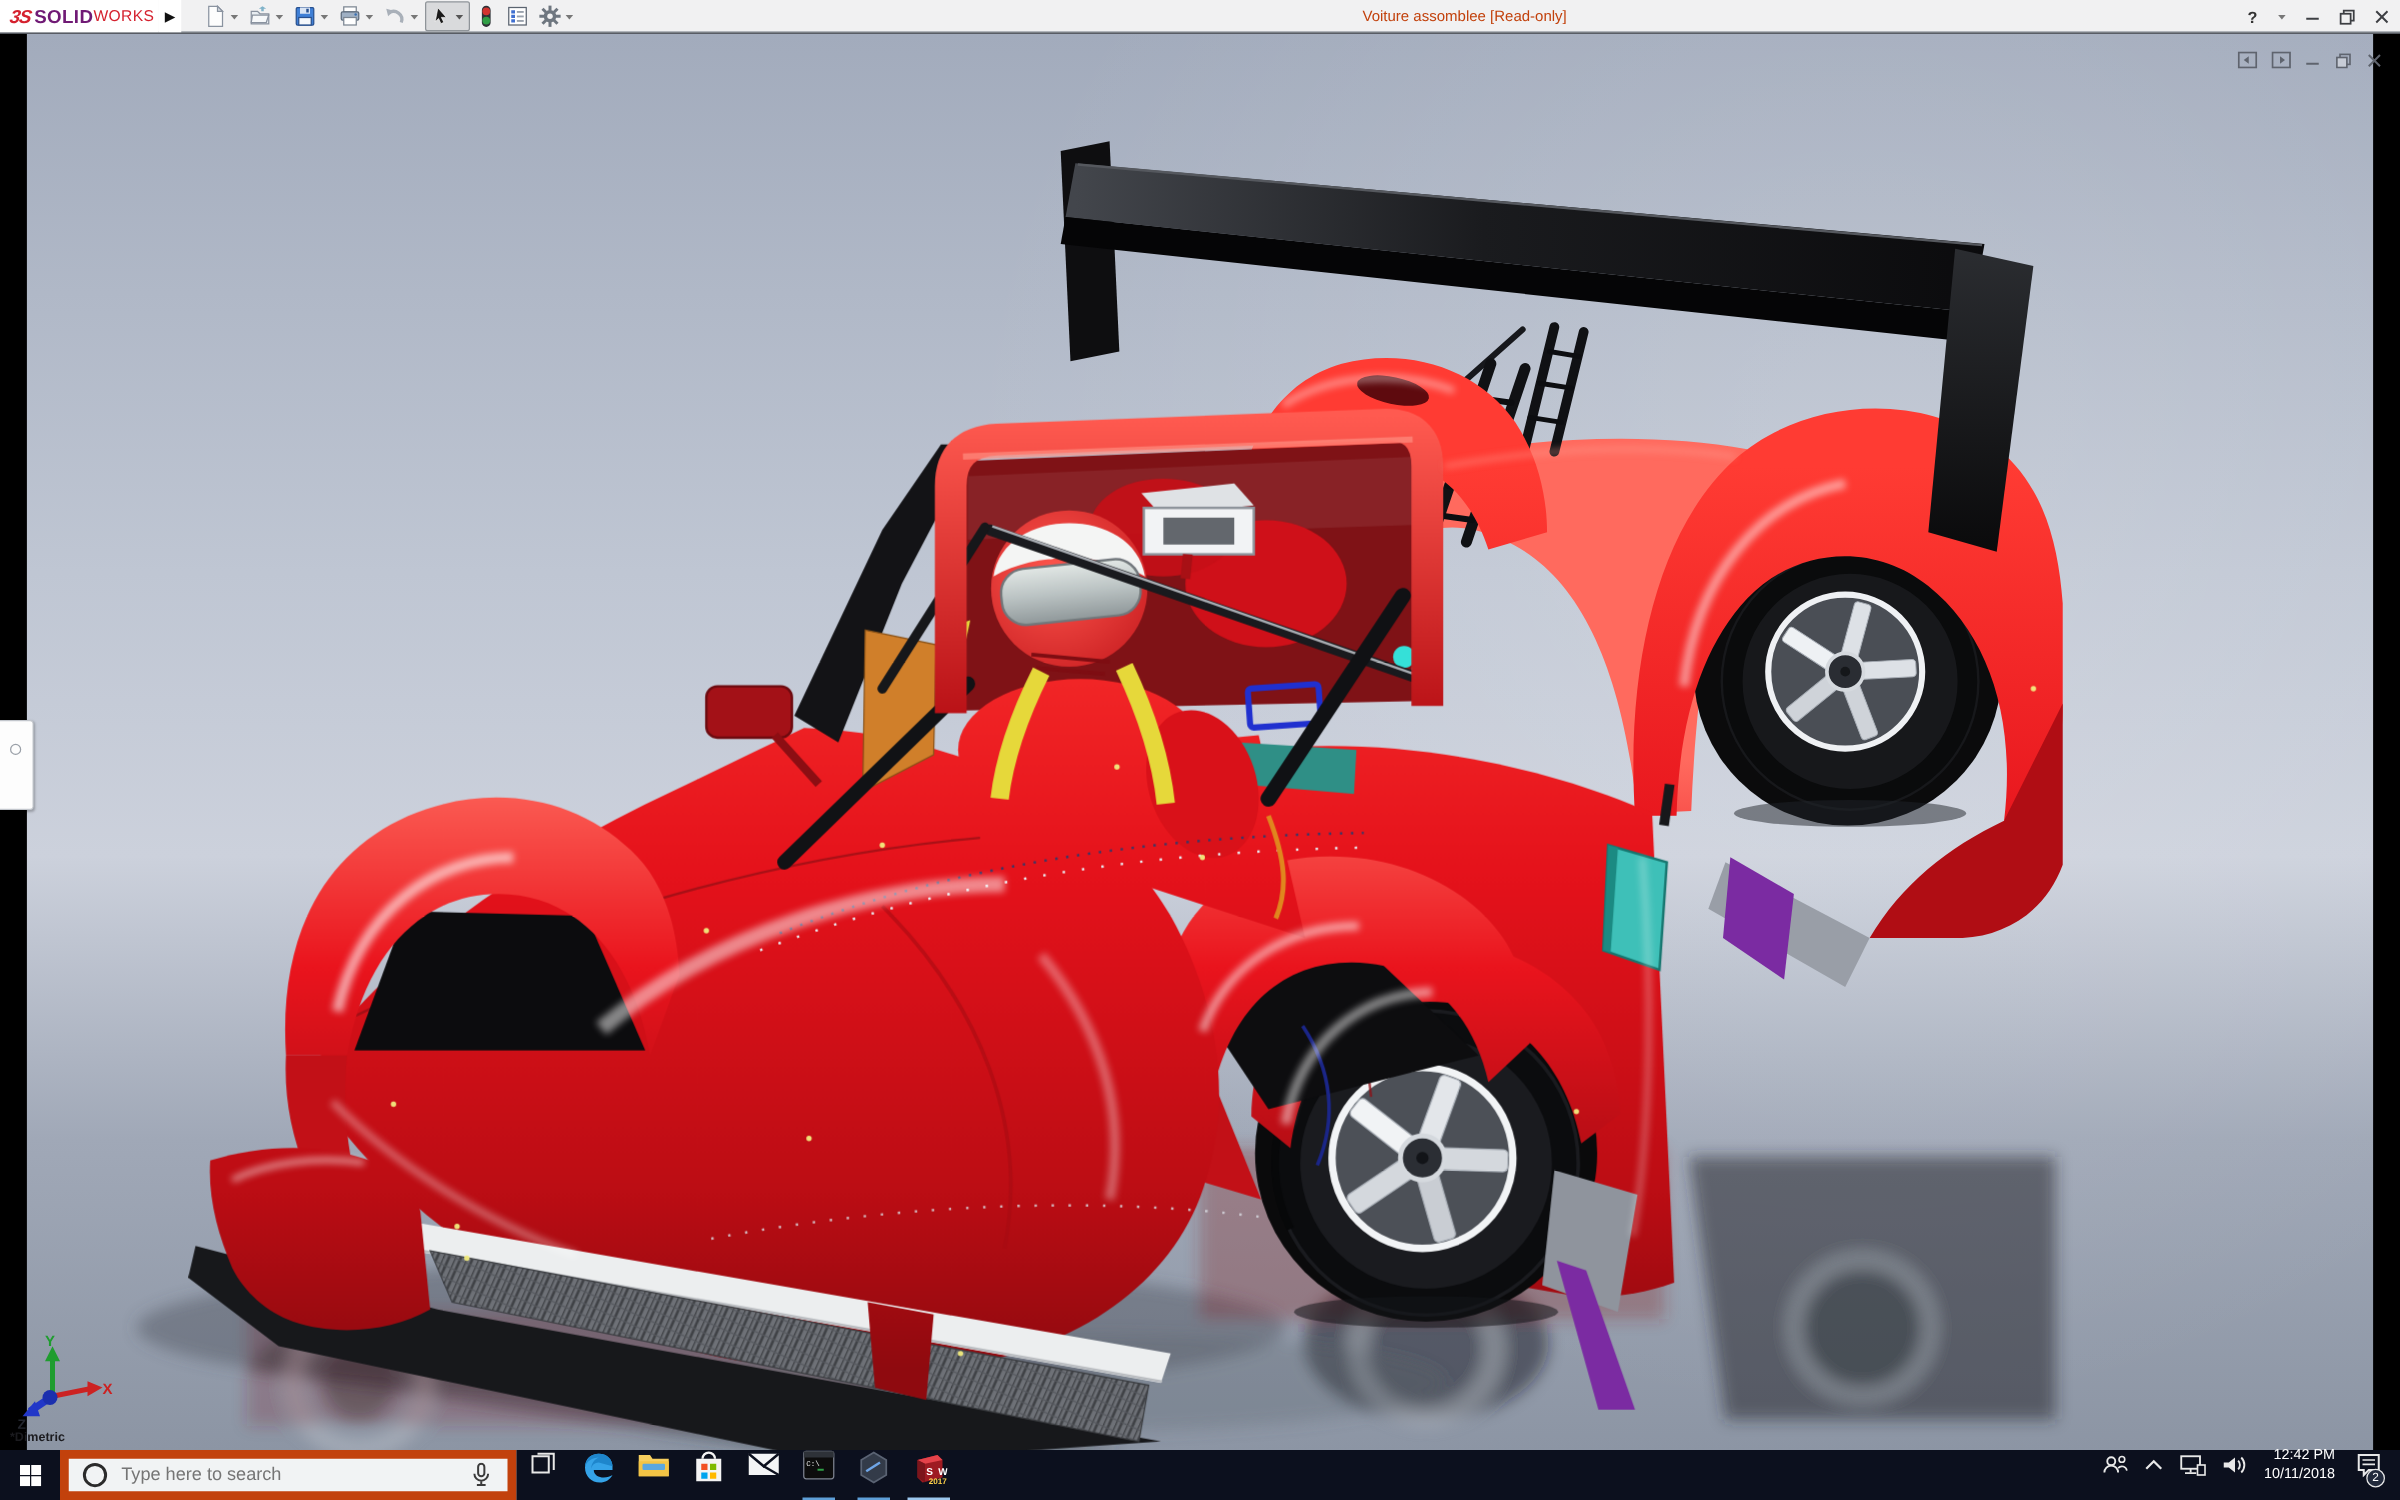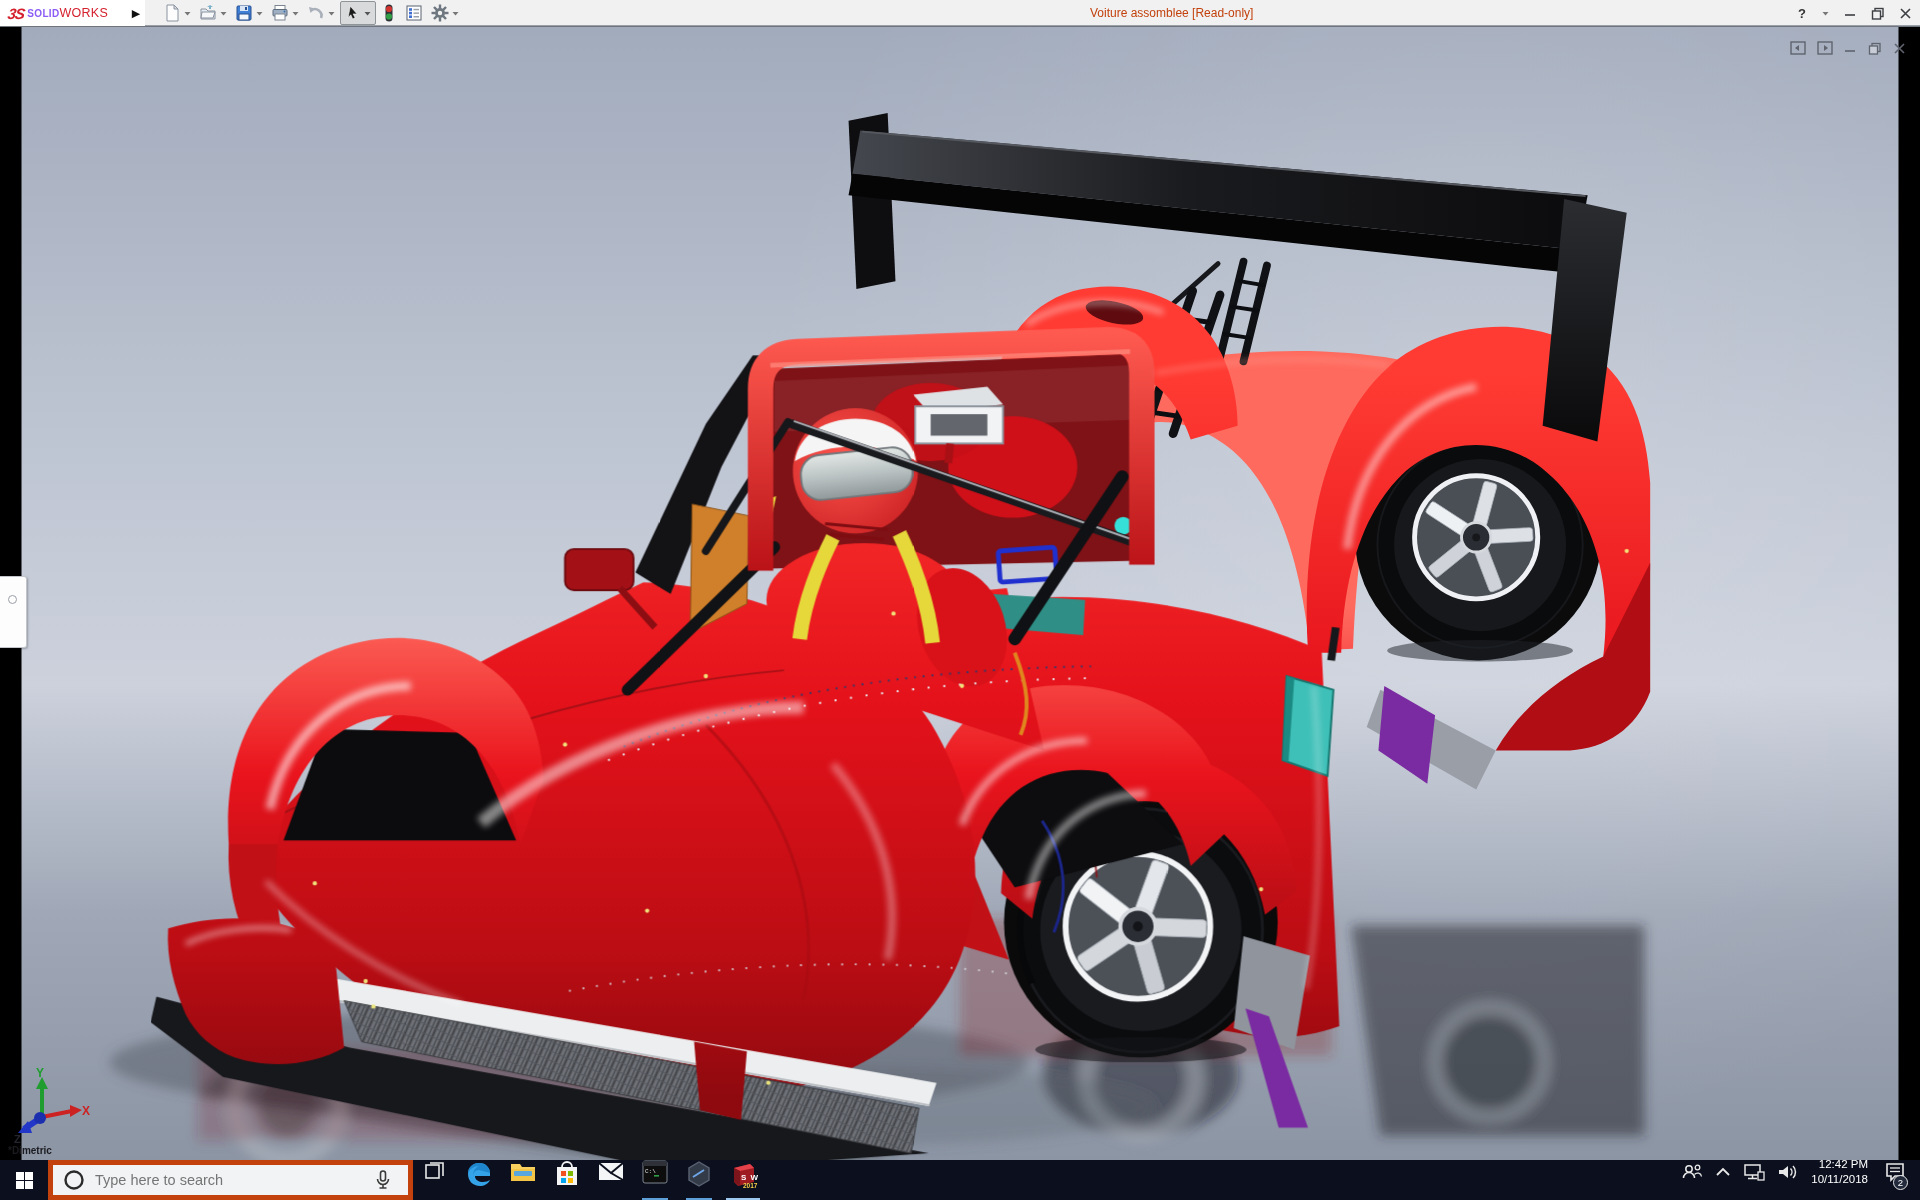--- a/index.html
+++ b/index.html
@@ -2,21 +2,21 @@
 <html><head>
 <meta charset="utf-8">
 <style>
   * { margin:0; padding:0; box-sizing:border-box; }
   html,body { width:1920px; height:1200px; overflow:hidden; font-family:"Liberation Sans", sans-serif; background:#000; }
 
   
   .titlebar { position:absolute; left:0; top:0; width:1920px; height:26px; background:#f1f1f2; border-bottom:1px solid #9aa0a8; }
   .logo-box { position:absolute; left:0; top:0; width:127px; height:26px; background:#fff; display:flex; align-items:center; padding-left:8px; }
   .logo-mark { color:#d5212e; font-style:italic; font-weight:bold; font-size:15px; transform:skewX(-10deg); margin-right:3px; letter-spacing:-1px;}
-  .logo-bold { color:#8b5cf6; font-weight:700; font-size:10px; letter-spacing:.3px; }
+  .logo-bold { color:#701a75; font-weight:700; font-size:15px; letter-spacing:.3px; }
   .logo-light { color:#d5212e; font-weight:300; font-size:12.5px; letter-spacing:.3px; }
   .flyout-btn { position:absolute; left:127px; top:0; width:18px; height:26px; background:#fff; border:none; color:#111; font-size:11px; cursor:pointer; }
   .toolbar { position:absolute; left:160px; top:0; height:26px; display:flex; align-items:center; gap:2px; }
   .tb-btn { display:flex; align-items:center; height:24px; padding:0 2px; }
   .caret { width:9px; height:8px; margin-left:1px; }
   .sel-box { border:1px solid #8f9499; background:#d9dadc; padding:1px 3px; border-radius:2px; }
   .tb-title { position:absolute; left:1090px; top:6px; font-size:12px; color:#c2410c; }
   .win-controls { position:absolute; right:8px; top:0; height:26px; display:flex; align-items:center; gap:14px; }
   .help-q { font-size:13px; font-weight:bold; color:#333; }
 
@@ -25,21 +25,21 @@
   .scene { position:absolute; left:0; top:0; }
   .doc-controls { position:absolute; right:14px; top:14px; display:flex; gap:11px; align-items:center; }
   .pane-tab { position:absolute; left:0px; top:549px; width:27px; height:72px; background:#fdfdfd; border:1px solid #c2c6cc; border-left:none; border-radius:0 3px 3px 0; box-shadow:1px 1px 2px rgba(0,0,0,.25); }
   .pane-tab .dot { position:absolute; left:8px; top:18px; width:9px; height:9px; border:1.5px solid #9aa0a8; border-radius:50%; }
   .triad { position:absolute; left:6px; top:1038px; }
   .view-label { position:absolute; left:8px; top:1118px; font-size:10px; font-weight:700; color:#1b1b1f; }
 
   
   .taskbar { position:absolute; left:0; top:1160px; width:1920px; height:40px; background:#0c101e; display:flex; align-items:center; }
   .start-btn { width:48px; height:40px; display:flex; align-items:center; justify-content:center; }
-  .search-box { width:365px; height:40px; background:#f1f3f4; border:5px solid #c2410c; display:flex; align-items:center; padding:0 10px; }
+  .search-box { width:365px; height:40px; background:#f1f3f4; border:7px solid #c2410c; display:flex; align-items:center; padding:0 10px; }
   .search-box input { border:none; outline:none; background:transparent; font-size:14.5px; color:#444; width:280px; font-family:"Liberation Sans",sans-serif; }
   .tb-icon { width:44px; height:40px; display:flex; justify-content:center; position:relative; }
   .underline { position:absolute; bottom:0; left:9px; width:26px; height:2px; background:#5e9fd8; }
   .underline.active { left:5px; width:34px; background:#9cc7ee; }
   .tray { position:absolute; right:0; top:0; height:24px; display:flex; align-items:center; gap:12px; padding-right:10px; }
   .clock { color:#fff; font-size:11.5px; text-align:right; line-height:1.3; }
   .badge { position:absolute; right:2px; bottom:2px; width:15px; height:15px; background:#222a3c; border:1.2px solid #e8e8e8; border-radius:50%; color:#fff; font-size:9.5px; display:flex; align-items:center; justify-content:center; }
   .ac-wrap { position:relative; width:30px; height:40px; display:flex; align-items:center; justify-content:center; }
 </style>
 </head>

